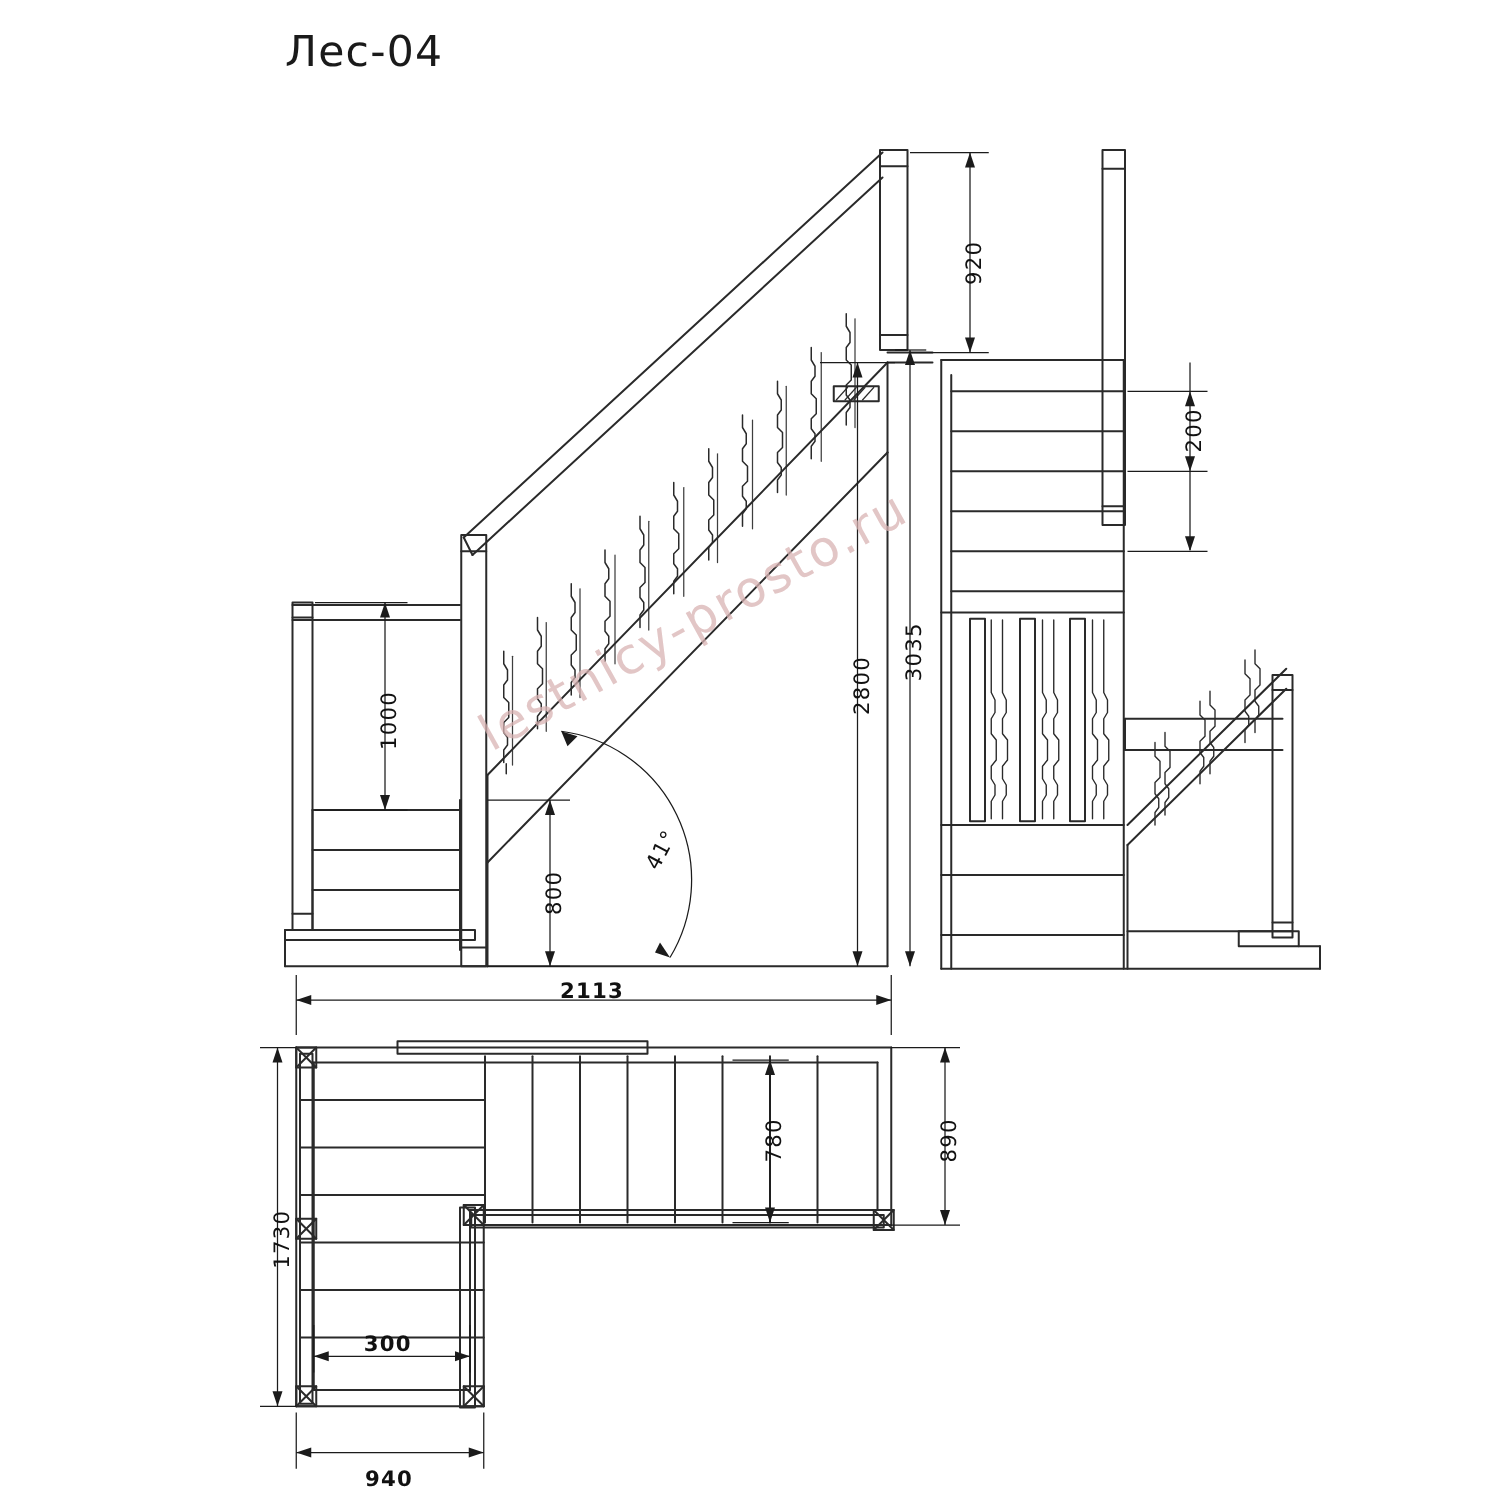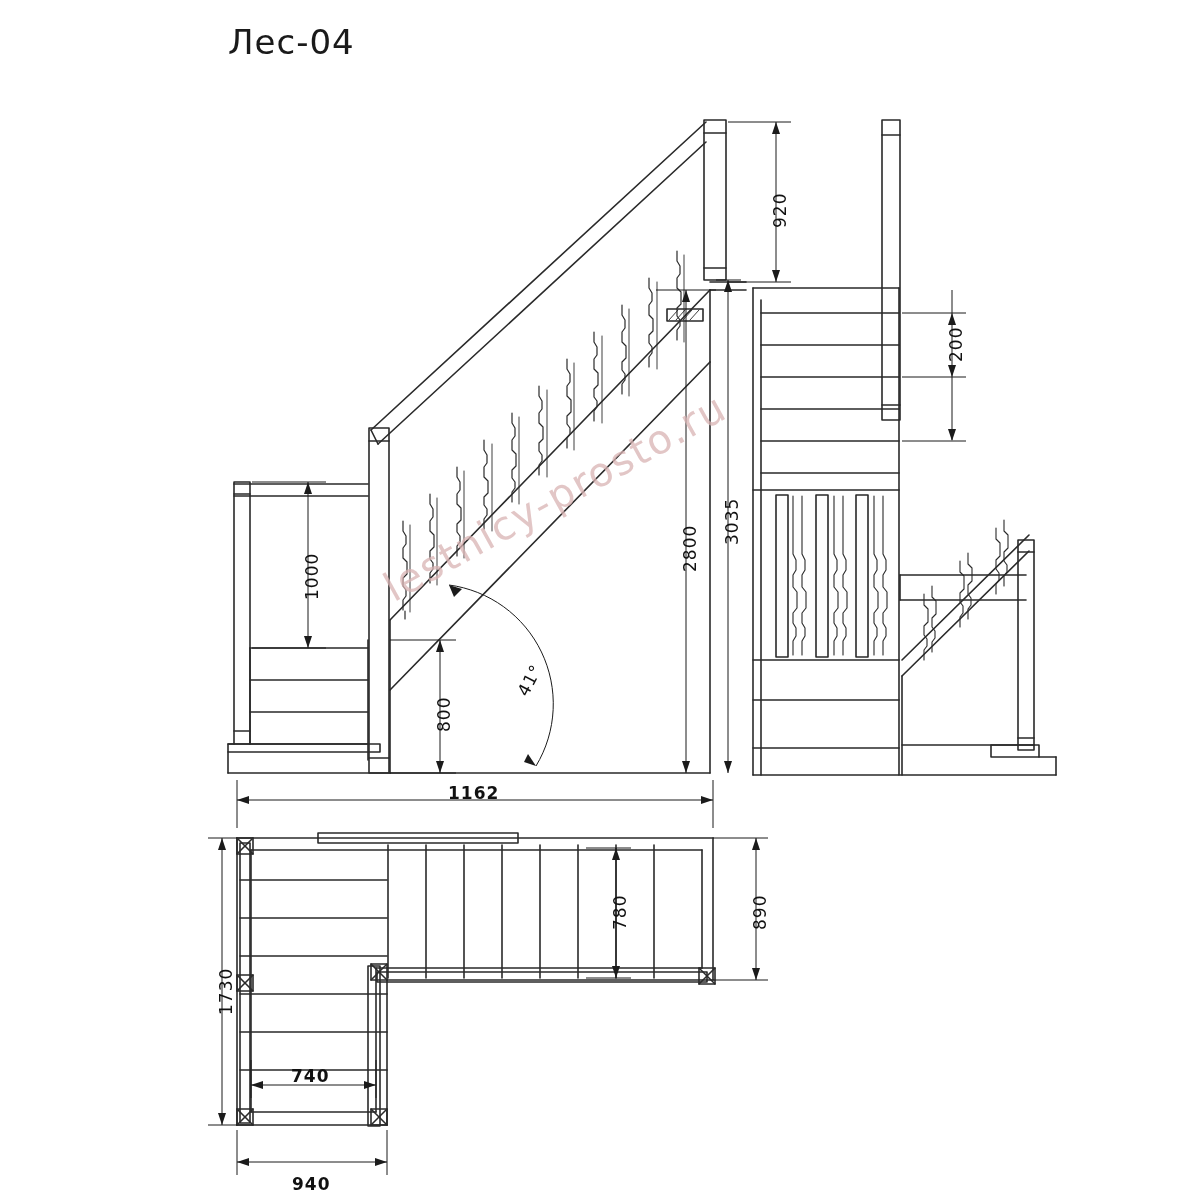--- a/index.html
+++ b/index.html
@@ -297,23 +297,23 @@
       <line x1="371" y1="1130" x2="371" y2="1175"></line>
     </g>
   </svg>
 
   <div class="dim v" style="left:754px;top:228px;transform:rotate(-90deg);">920</div>
   <div class="dim v" style="left:930px;top:362px;transform:rotate(-90deg);">200</div>
   <div class="dim v" style="left:286px;top:600px;transform:rotate(-90deg);">1000</div>
   <div class="dim v" style="left:418px;top:732px;transform:rotate(-90deg);">800</div>
   <div class="dim v" style="left:664px;top:572px;transform:rotate(-90deg);">2800</div>
   <div class="dim v" style="left:706px;top:545px;transform:rotate(-90deg);">3035</div>
-  <div class="dim" style="left:432px;top:783px;font-weight:bold;">1162</div>
+  <div class="dim" style="left:432px;top:783px;font-weight:bold;">2113</div>
   <div class="dim v" style="left:497px;top:690px;transform:rotate(-62deg);">41°</div>
 
   <div class="dim v" style="left:200px;top:1015px;transform:rotate(-90deg);">1730</div>
   <div class="dim v" style="left:594px;top:930px;transform:rotate(-90deg);">780</div>
   <div class="dim v" style="left:734px;top:930px;transform:rotate(-90deg);">890</div>
-  <div class="dim" style="left:275px;top:1066px;font-weight:bold;">740</div>
+  <div class="dim" style="left:275px;top:1066px;font-weight:bold;">300</div>
   <div class="dim" style="left:276px;top:1142px;font-weight:bold;margin-top:32px;">940</div>
 
   <div class="wm">lestnicy-prosto.ru</div>
 </div>
 
 </body></html>

